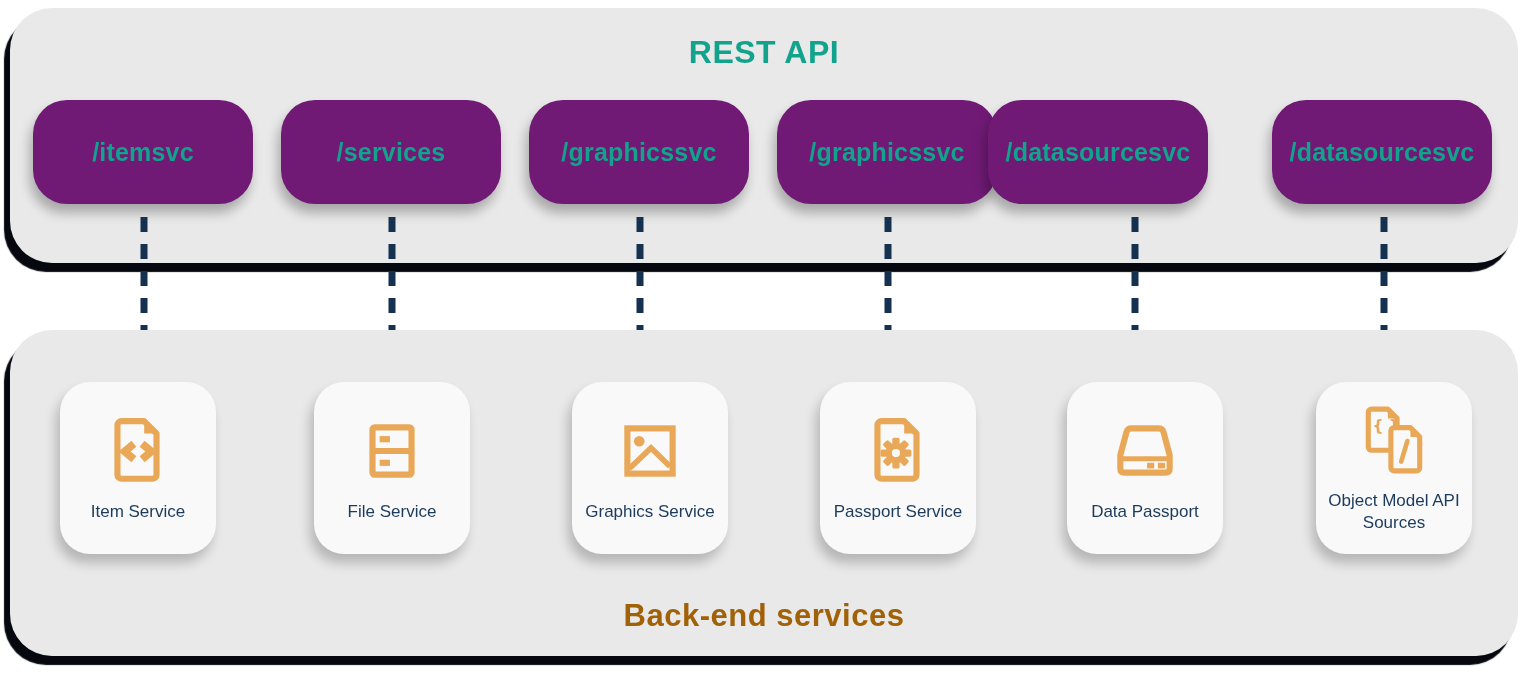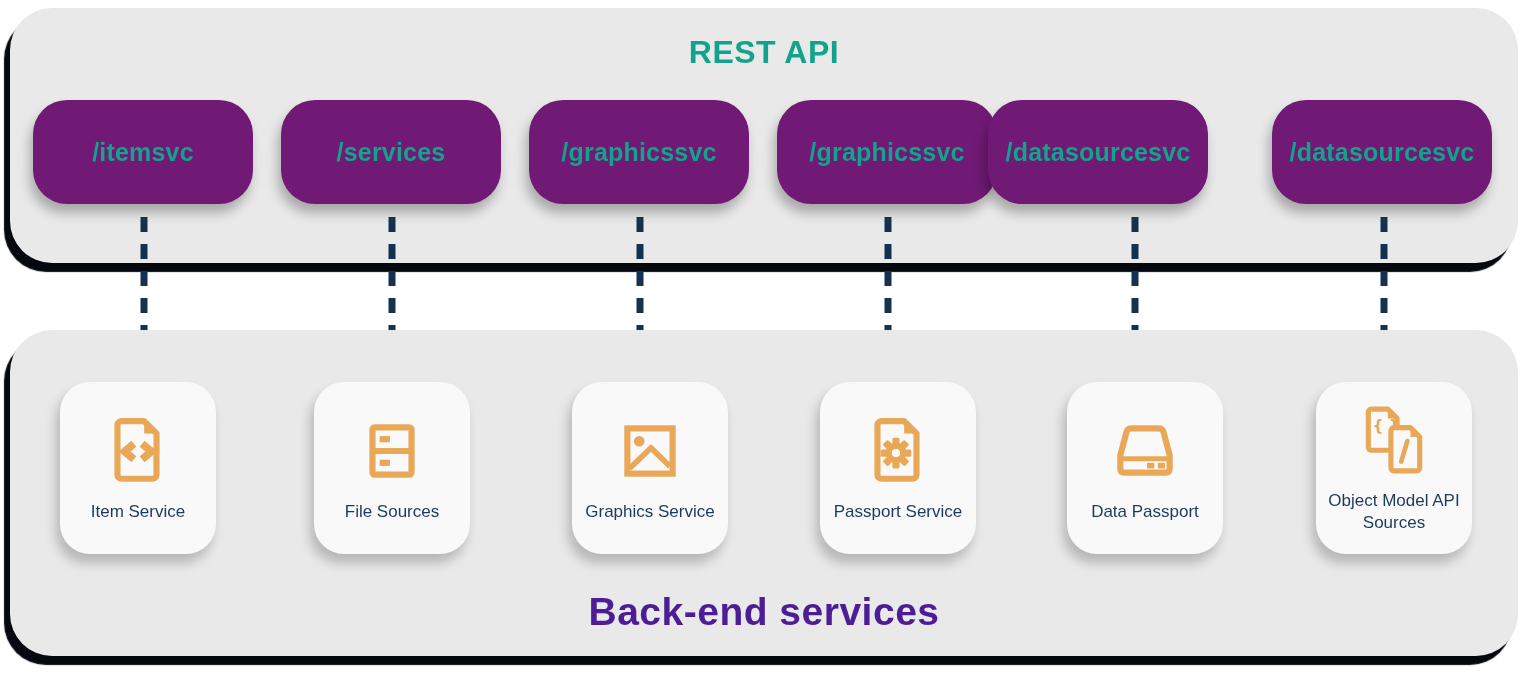--- a/index.html
+++ b/index.html
@@ -7,21 +7,21 @@
   .canvas{position:relative;width:1528px;height:675px;background:#ffffff;overflow:hidden;}
 
   .panel{position:absolute;left:10px;width:1508px;background:#e9e9e9;border-radius:42px;
          box-shadow:-6px 9px 1px #05090f;}
   .panel.top{top:8px;height:255px;}
   .panel.bottom{top:330px;height:326px;}
 
   .panel-title{position:absolute;left:0;width:100%;text-align:center;font-weight:bold;
                letter-spacing:.5px;}
   .title-rest{top:26px;font-size:32px;color:#12a38c;}
-  .title-backend{bottom:22px;font-size:39px;color:#4c1d95;}
+  .title-backend{bottom:22px;font-size:31px;color:#a16207;}
 
   .pill{position:absolute;top:92px;width:220px;height:104px;background:#701a75;
         border-radius:34px;display:flex;align-items:center;justify-content:center;
         box-shadow:-3px 9px 12px rgba(0,0,0,0.28);}
   .pill span{color:#12a38c;font-weight:bold;font-size:25px;letter-spacing:.2px;}
 
   .arrow{position:absolute;top:214px;width:36px;height:160px;}
 
   .card{position:absolute;top:52px;width:156px;height:172px;background:#f9f9f9;
         border-radius:30px;display:flex;flex-direction:column;align-items:center;
@@ -95,21 +95,21 @@
       <div class="card-label">Item Service</div>
     </div>
 
     <div class="card" style="left:304px">
       <svg class="icon" viewBox="0 0 72 72">
         <rect x="17" y="13" width="38" height="46" rx="2" fill="none" stroke="#e9a858" stroke-width="6"></rect>
         <line x1="17" y1="36" x2="55" y2="36" stroke="#e9a858" stroke-width="6"></line>
         <rect x="24" y="21.5" width="10" height="6" fill="#e9a858"></rect>
         <rect x="24" y="44.5" width="10" height="6" fill="#e9a858"></rect>
       </svg>
-      <div class="card-label">File Sources</div>
+      <div class="card-label">File Service</div>
     </div>
 
     <div class="card" style="left:810px">
       <svg class="icon" viewBox="0 0 72 72">
         <path d="M20 7 H42 L54 19 V59 a4 4 0 0 1 -4 4 H20 a4 4 0 0 1 -4 -4 V11 a4 4 0 0 1 4 -4 Z" fill="none" stroke="#e9a858" stroke-width="6" stroke-linejoin="round"></path>
         <path d="M42 7 L54 19 H42 Z" fill="#e9a858"></path>
         <g transform="translate(34 38)">
           <g fill="#e9a858">
             <rect x="-3.5" y="-15" width="7" height="7" rx="1.5"></rect>
             <rect x="-3.5" y="-15" width="7" height="7" rx="1.5" transform="rotate(45)"></rect>

